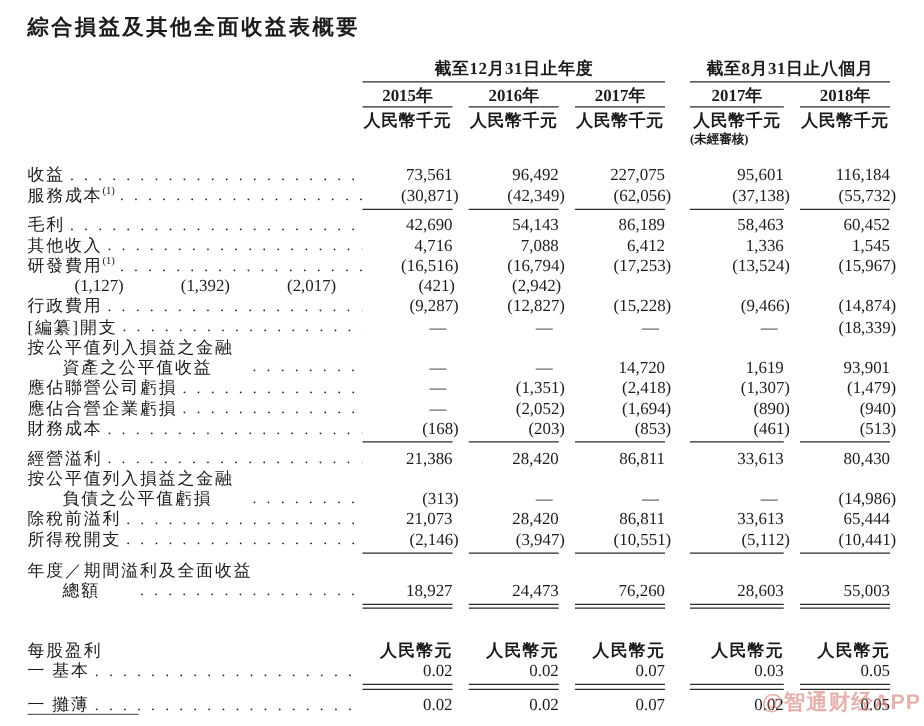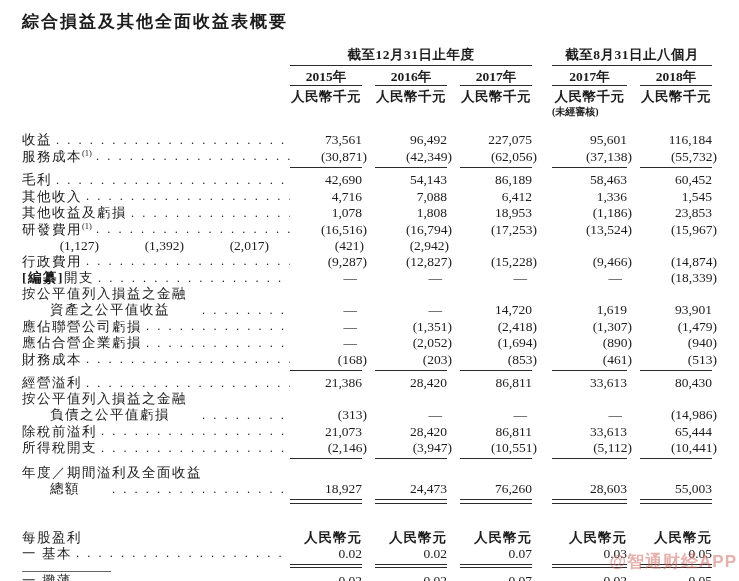--- a/index.html
+++ b/index.html
@@ -8,21 +8,21 @@
     background:#ffffff; color:#1c1c1c;
     font-family:"Liberation Serif","DejaVu Serif",serif;
   }
   .page { position:absolute; inset:0; padding:8px 12px 0 22px; box-sizing:border-box; }
   .title {
     font-weight:bold; font-size:17px; letter-spacing:2px; margin:2px 0 14px 0;
   }
   .row { display:flex; align-items:baseline; line-height:15.5px; font-size:13.5px; }
   .lbl { width:268px; min-width:268px; display:flex; align-items:center; overflow:hidden; white-space:nowrap; letter-spacing:1.5px; }
   .lbl.ind { padding-left:28px; width:240px; min-width:240px;gap:28px; }
-  .ltxt b { font-weight:bold; }
+  .ltxt b { font-weight:normal; }
   sup { font-size:8.5px; letter-spacing:0; vertical-align:super; line-height:0; }
   .dots { flex:1 1 auto; min-width:0; overflow:hidden; white-space:nowrap; letter-spacing:0; }
   .dots::before {
     content:". . . . . . . . . . . . . . . . . . . . . . . . . . . . . . . . . . . . . . . . . . . . . . . .";
     letter-spacing:2.5px; padding-left:4px; color:#222; font-size:12.5px;
   }
   .c { text-align:right; white-space:nowrap; }
   .c1 { width:72px; min-width:72px; }
   .c2 { width:72px; min-width:72px; margin-left:13px; }
   .c3 { width:72px; min-width:72px; margin-left:13px; }
@@ -145,31 +145,20 @@
           <span class="dots"></span>
         </div>
         <div class="c c1"><span>4,716</span></div>
         <div class="c c2"><span>7,088</span></div>
         <div class="c c3"><span>6,412</span></div>
         <div class="c c4"><span>1,336</span></div>
         <div class="c c5"><span>1,545</span></div>
       </div>
       <div class="row">
         <div class="lbl">
-          <span class="ltxt">其他收益及虧損</span>
-          <span class="dots"></span>
-        </div>
-        <div class="c c1"><span>1,078</span></div>
-        <div class="c c2"><span>1,808</span></div>
-        <div class="c c3"><span>18,953</span></div>
-        <div class="c c4"><span class="neg">(1,186)</span></div>
-        <div class="c c5"><span>23,853</span></div>
-      </div>
-      <div class="row">
-        <div class="lbl">
           <span class="ltxt">研發費用<sup>(1)</sup></span>
           <span class="dots"></span>
         </div>
         <div class="c c1"><span class="neg">(16,516)</span></div>
         <div class="c c2"><span class="neg">(16,794)</span></div>
         <div class="c c3"><span class="neg">(17,253)</span></div>
         <div class="c c4"><span class="neg">(13,524)</span></div>
         <div class="c c5"><span class="neg">(15,967)</span></div>
       </div>
       <div class="row">

